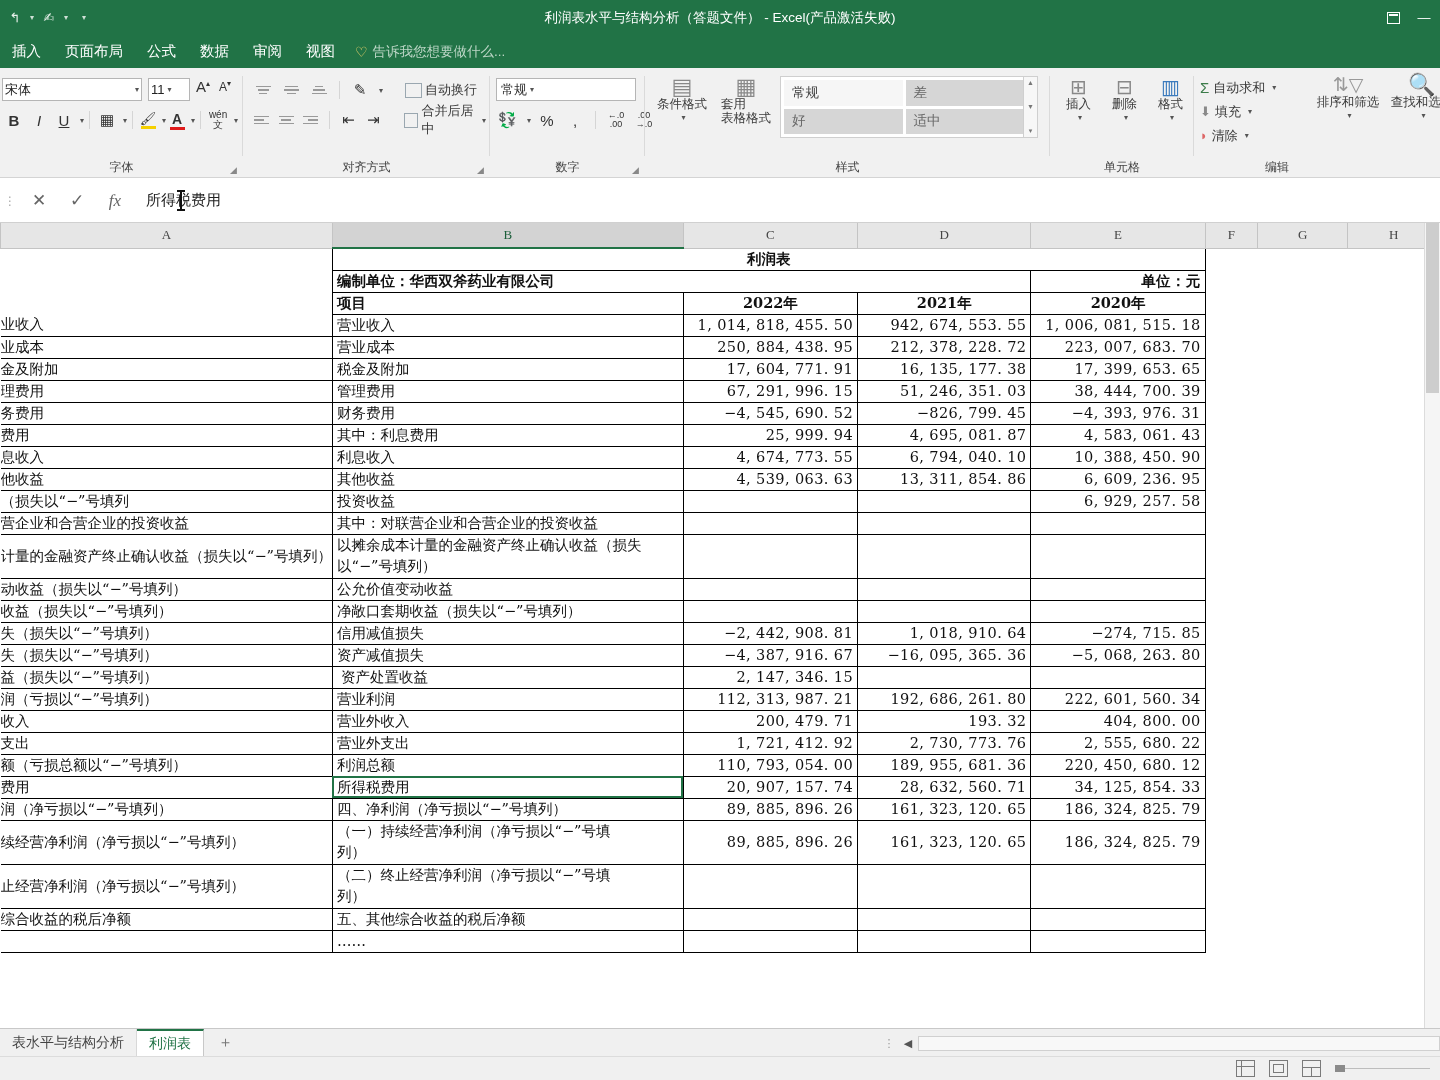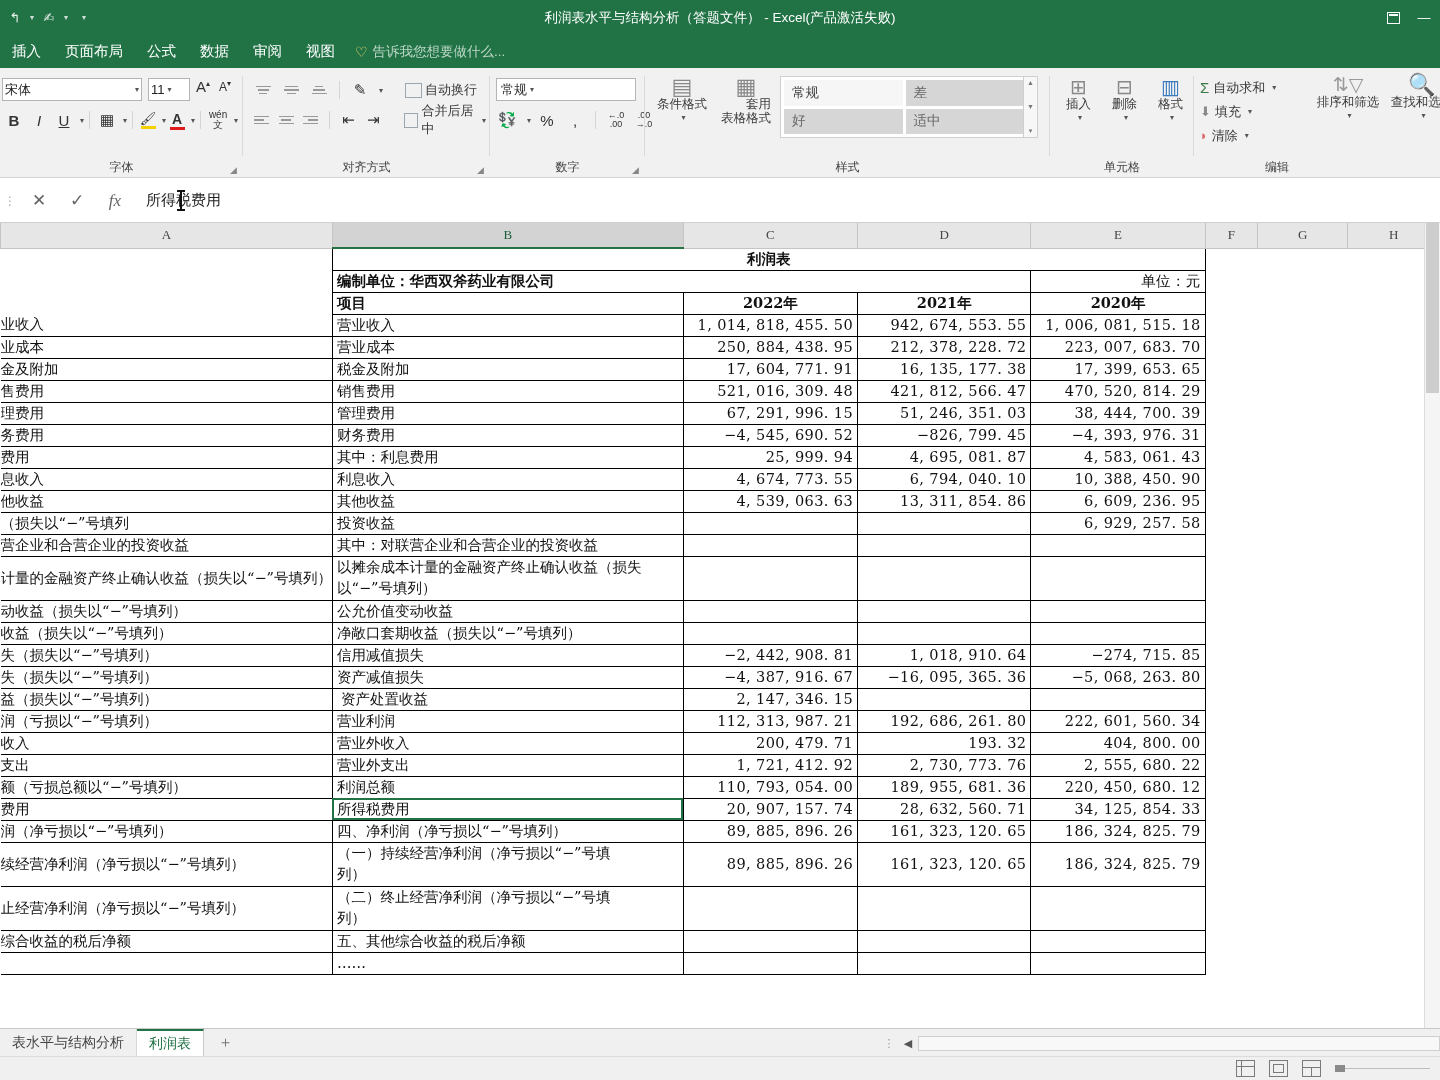--- a/index.html
+++ b/index.html
@@ -323,21 +323,21 @@
   </div>
 
   <div class="rgroup" style="left:645px; width:405px;">
     <div class="bigbtn" style="position:absolute;left:8px;top:6px">
       <span class="bigglyph" style="font-size:22px;color:#888">▤</span>
       <span>条件格式</span>
       <span class="dd">▾</span>
     </div>
     <div class="bigbtn" style="position:absolute;left:72px;top:6px">
       <span class="bigglyph" style="font-size:22px;color:#888">▦</span>
-      <span style="white-space:pre-line;text-align:right">套用
+      <span style="white-space:pre-line;text-align:left">套用
 表格格式</span>
     </div>
     <div class="stylebox" style="left:135px; width:248px">
       <div class="stylecell plain">常规</div>
       <div class="stylecell">差</div>
       <div class="stylecell">好</div>
       <div class="stylecell">适中</div>
     </div>
     <div class="scroller" style="right:12px">
       <span>▲</span>
@@ -442,21 +442,21 @@
       <td class="blank" colspan="2"></td>
       <td class="cell ctr" colspan="4" style="height:22px;font-weight:bold">利润表</td>
       <td class="blank"></td>
       <td class="blank"></td>
       <td class="blank"></td>
     </tr>
 
     <tr>
       <td class="blank" colspan="2"></td>
       <td class="cell" colspan="3" style="height:22px;font-weight:bold">编制单位：华西双斧药业有限公司</td>
-      <td class="cell num" style="font-weight:normal">单位：元</td>
+      <td class="cell num" style="font-weight:bold">单位：元</td>
       <td class="blank"></td>
       <td class="blank"></td>
       <td class="blank"></td>
     </tr>
 
     <tr>
       <td class="blank" colspan="2"></td>
       <td class="cell" style="height:22px;font-weight:bold">项目</td>
       <td class="cell ctr" style="font-weight:bold">2022年</td>
       <td class="cell ctr" style="font-weight:bold">2021年</td>
@@ -486,30 +486,20 @@
           <td class="blank"></td>
           <td class="blank"></td>
           <td class="blank"></td>
         </tr>
         <tr style="height: 22px;">
           <td class="row-a-clip" colspan="2">金及附加</td>
           <td class="cell bcell" style="white-space: pre-line;">税金及附加</td>
           <td class="cell num">17, 604, 771. 91</td>
           <td class="cell num">16, 135, 177. 38</td>
           <td class="cell num">17, 399, 653. 65</td>
-          <td class="blank"></td>
-          <td class="blank"></td>
-          <td class="blank"></td>
-        </tr>
-        <tr style="height: 22px;">
-          <td class="row-a-clip" colspan="2">售费用</td>
-          <td class="cell bcell" style="white-space: pre-line;">销售费用</td>
-          <td class="cell num">521, 016, 309. 48</td>
-          <td class="cell num">421, 812, 566. 47</td>
-          <td class="cell num">470, 520, 814. 29</td>
           <td class="blank"></td>
           <td class="blank"></td>
           <td class="blank"></td>
         </tr>
         <tr style="height: 22px;">
           <td class="row-a-clip" colspan="2">理费用</td>
           <td class="cell bcell" style="white-space: pre-line;">管理费用</td>
           <td class="cell num">67, 291, 996. 15</td>
           <td class="cell num">51, 246, 351. 03</td>
           <td class="cell num">38, 444, 700. 39</td>

